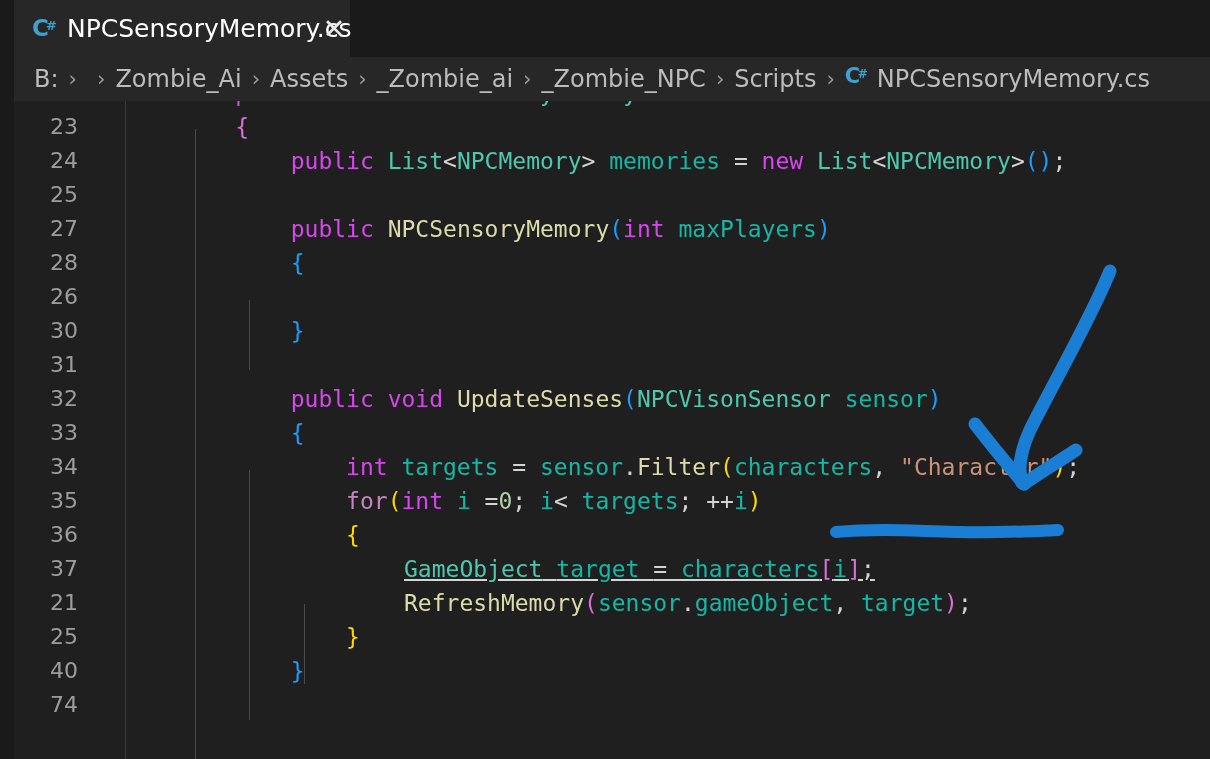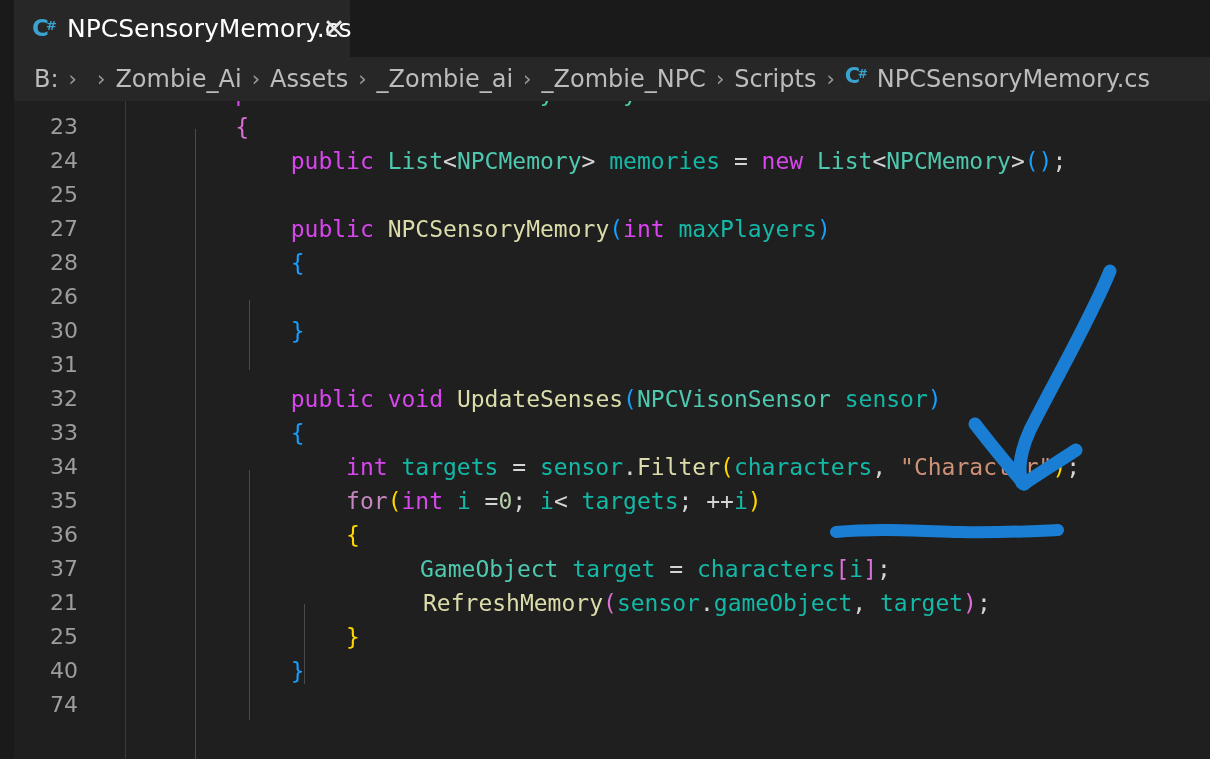--- a/index.html
+++ b/index.html
@@ -257,22 +257,22 @@
         <div class="row"><span class="lineno">27</span><span class="codetext" style="left: 276.72px;"><span class="kw">public</span><span class="punc"> </span><span class="fn">NPCSensoryMemory</span><span class="b3">(</span><span class="kw">int</span><span class="punc"> </span><span class="var">maxPlayers</span><span class="b3">)</span></span></div>
         <div class="row"><span class="lineno">28</span><span class="codetext" style="left: 276.72px;"><span class="b3">{</span></span></div>
         <div class="row"><span class="lineno">26</span></div>
         <div class="row"><span class="lineno">30</span><span class="codetext" style="left: 276.72px;"><span class="b3">}</span></span></div>
         <div class="row"><span class="lineno">31</span></div>
         <div class="row"><span class="lineno">32</span><span class="codetext" style="left: 276.72px;"><span class="kw">public</span><span class="punc"> </span><span class="kw">void</span><span class="punc"> </span><span class="fn">UpdateSenses</span><span class="b3">(</span><span class="type">NPCVisonSensor</span><span class="punc"> </span><span class="var">sensor</span><span class="b3">)</span></span></div>
         <div class="row"><span class="lineno">33</span><span class="codetext" style="left: 276.72px;"><span class="b3">{</span></span></div>
         <div class="row"><span class="lineno">34</span><span class="codetext" style="left: 332.08px;"><span class="kw">int</span><span class="punc"> </span><span class="var">targets </span><span class="punc">= </span><span class="var">sensor</span><span class="punc">.</span><span class="fn">Filter</span><span class="b1">(</span><span class="var">characters</span><span class="punc">, </span><span class="str">"Character"</span><span class="b1">)</span><span class="punc">;</span></span></div>
         <div class="row"><span class="lineno">35</span><span class="codetext" style="left: 332.08px;"><span class="ctl">for</span><span class="b1">(</span><span class="kw">int</span><span class="punc"> </span><span class="var">i </span><span class="punc">=</span><span class="num">0</span><span class="punc">; </span><span class="var">i</span><span class="punc">&lt; </span><span class="var">targets</span><span class="punc">; </span><span class="punc">++</span><span class="var">i</span><span class="b1">)</span></span></div>
         <div class="row"><span class="lineno">36</span><span class="codetext" style="left: 332.08px;"><span class="b1">{</span></span></div>
-        <div class="row"><span class="lineno">37</span><span class="codetext" style="left: 406px;"><span class="type">GameObject</span><span class="punc"> </span><span class="var">target </span><span class="punc">= </span><span class="var">characters</span><span class="b2">[</span><span class="var">i</span><span class="b2">]</span><span class="punc">;</span></span></div>
-        <div class="row"><span class="lineno">21</span><span class="codetext" style="left: 409px;"><span class="fn">RefreshMemory</span><span class="b2">(</span><span class="var">sensor</span><span class="punc">.</span><span class="var">gameObject</span><span class="punc">, </span><span class="var">target</span><span class="b2">)</span><span class="punc">;</span></span></div>
+        <div class="row"><span class="lineno">37</span><span class="codetext" style="left: 390px; text-decoration: underline;"><span class="type">GameObject</span><span class="punc"> </span><span class="var">target </span><span class="punc">= </span><span class="var">characters</span><span class="b2">[</span><span class="var">i</span><span class="b2">]</span><span class="punc">;</span></span></div>
+        <div class="row"><span class="lineno">21</span><span class="codetext" style="left: 390px;"><span class="fn">RefreshMemory</span><span class="b2">(</span><span class="var">sensor</span><span class="punc">.</span><span class="var">gameObject</span><span class="punc">, </span><span class="var">target</span><span class="b2">)</span><span class="punc">;</span></span></div>
         <div class="row"><span class="lineno">25</span><span class="codetext" style="left: 332.08px;"><span class="b1">}</span></span></div>
         <div class="row"><span class="lineno">40</span><span class="codetext" style="left: 276.72px;"><span class="b3">}</span></span></div>
         <div class="row"><span class="lineno">74</span></div>
       </div>
   <div class="guide" style="left: 181px; top: 28px; height: 630px;"></div>
       <div class="guide" style="left: 235px; top: 199px; height: 70px;"></div>
       <div class="guide" style="left: 235px; top: 369px; height: 250px;"></div>
       <div class="guide" style="left: 290px; top: 503px; height: 80px;"></div>
     </div>
 

